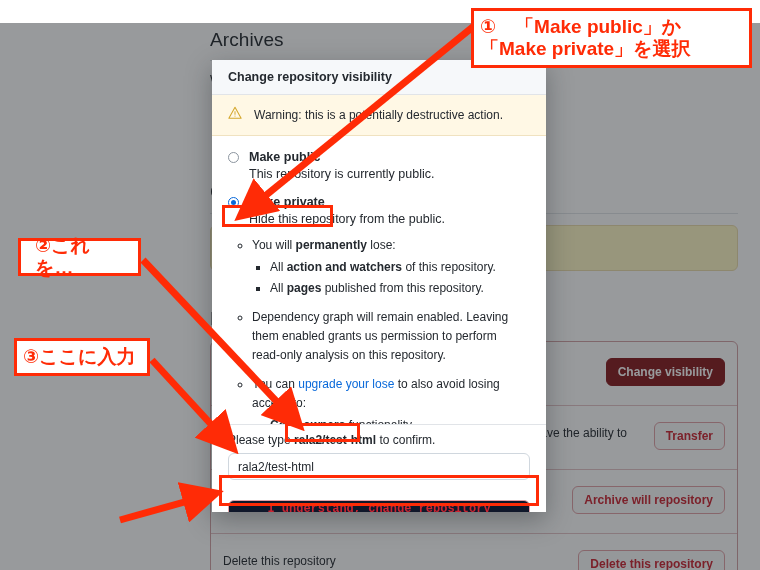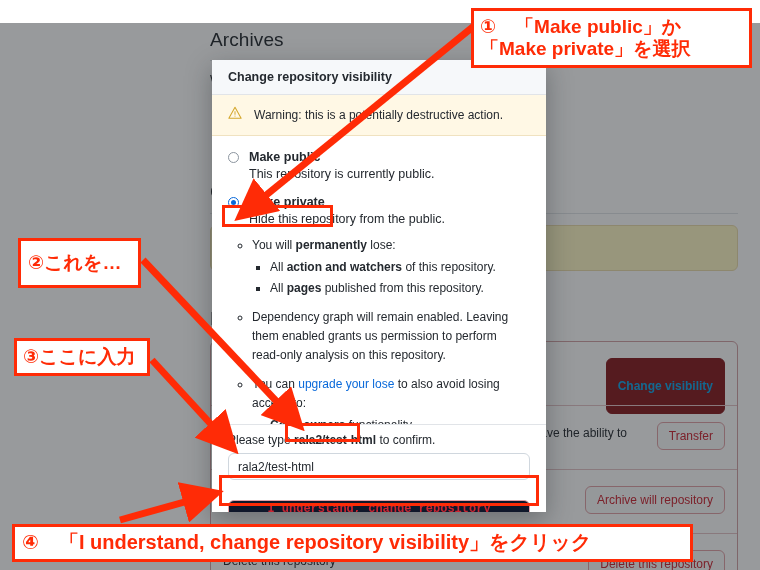--- a/index.html
+++ b/index.html
@@ -30,28 +30,28 @@
   }
   .bg-danger{
     position:absolute;left:5px;right:22px;border:1px solid #d1a0a4;border-radius:6px;
   }
   .bg-danger .drow{position:relative;height:63px;border-top:1px solid #e4c3c6;}
   .bg-danger .drow:first-child{border-top:none;}
   .bg-dtext{
     position:absolute;left:12px;top:20px;font-size:12px;color:#24292f;
   }
   .btn-danger-solid{
-    position:absolute;right:12px;top:16px;background:#86181d;color:#0ea5e9;
-    border-radius:6px;font-size:12px;padding:20px 11px;font-weight:600;
+    position:absolute;right:12px;top:16px;background:#86181d;color:#ffffff;
+    border-radius:6px;font-size:12px;padding:6px 11px;font-weight:600;
     border:1px solid #86181d;
   }
   .btn-danger-out{
     position:absolute;right:12px;top:16px;background:#fafbfc;color:#cb2431;
     border:1px solid #e1a1a6;border-radius:6px;font-size:12px;padding:6px 11px;
-    font-weight:400;
+    font-weight:700;
   }
   
   .scrim{position:absolute;inset:0;background:rgba(27,31,35,.45);}
 
   
   .dialog{
     position:absolute;left:212px;top:60px;width:334px;height:452px;
     background:#ffffff;border-radius:0;
     box-shadow:0 8px 24px rgba(27,31,35,.35);
     overflow:hidden;
@@ -116,21 +116,21 @@
   .hl{position:absolute;border:3px solid #ff2b06;box-sizing:border-box;}
   .callout{
     position:absolute;background:#ffffff;border:3px solid #ff2b06;
     color:#ff2b06;box-sizing:border-box;
     font-family:"Liberation Sans","DejaVu Sans",sans-serif;
     font-weight:700;line-height:1.18;
     display:flex;align-items:center;justify-content:flex-start;
   }
   #callout1{left:471px;top:8px;width:281px;height:60px;font-size:19px;
     padding:2px 6px;flex-direction:column;align-items:flex-start;justify-content:center;}
-  #callout2{left:18px;top:238px;width:123px;height:50px;font-size:19px;padding:0 7px;}
+  #callout2{left:18px;top:238px;width:123px;height:38px;font-size:19px;padding:0 14px;}
   #callout3{left:14px;top:338px;width:136px;height:38px;font-size:19px;padding:0 6px;}
   #callout4{left:12px;top:524px;width:681px;height:38px;font-size:20px;padding:0 7px;}
 </style>
 </head>
 <body>
 
 <div id="root">
 
   <div class="bg-page">
     <div class="bg-content">
@@ -246,16 +246,15 @@
     <div class="hl" style="left:222px;top:205px;width:111px;height:22px;"></div>
     <div class="hl" style="left:285px;top:423px;width:75px;height:19px;"></div>
     <div class="hl" style="left:219px;top:475px;width:320px;height:31px;"></div>
 
     <div class="callout" id="callout1">
       <span>①　「Make public」か</span>
       <span>「Make private」を選択</span>
     </div>
     <div class="callout" id="callout2">②これを…</div>
     <div class="callout" id="callout3">③ここに入力</div>
-    <div class="callout" id="callout4">④　「I understand, change repository visibility」をクリック</div>
   </div>
 
 </div>
 
 </body></html>

